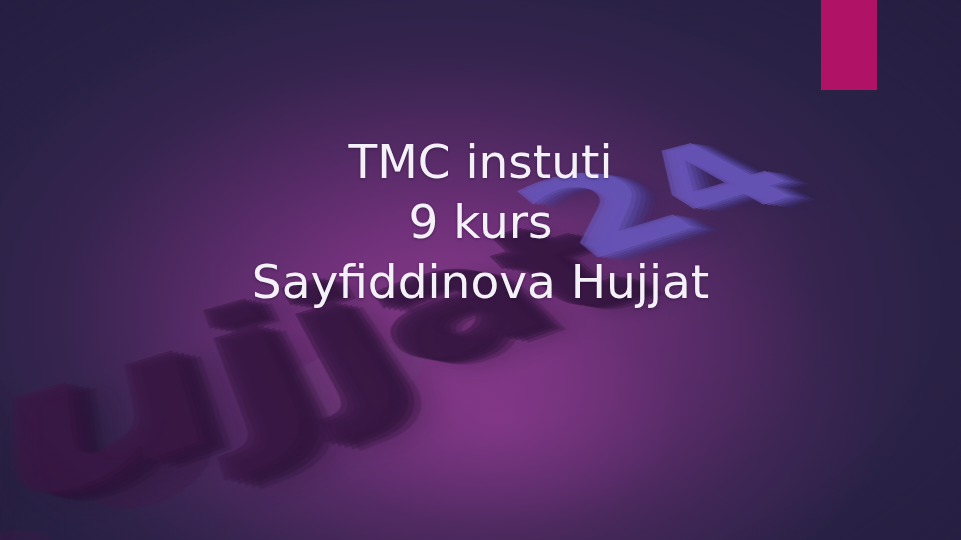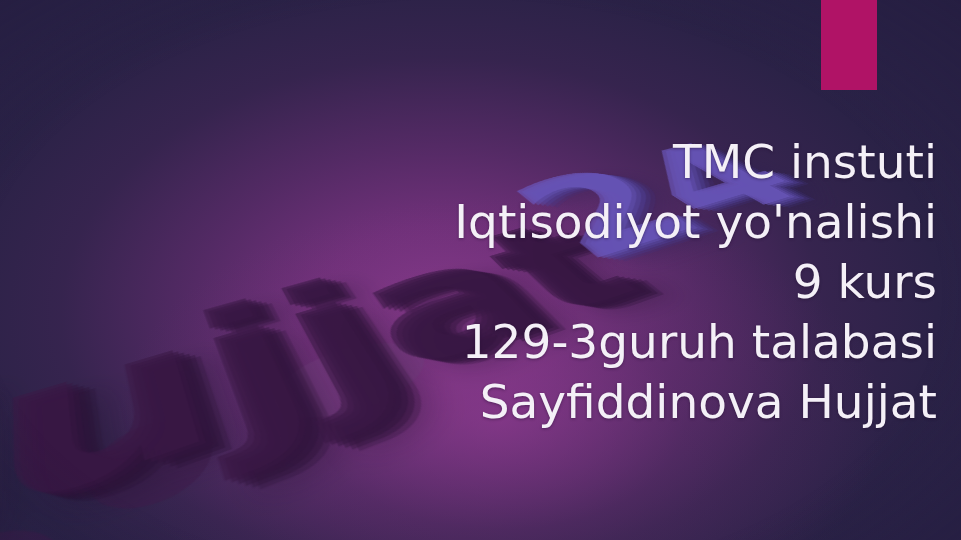--- a/index.html
+++ b/index.html
@@ -130,22 +130,22 @@
     height: 90px;
     background: #b01366;
   }
 
   
   .title-block {
     position: absolute;
     left: 0;
     right: 0;
     top: 132px;
-    text-align: right;
-    padding: 0 24px;
+    text-align: center;
+    padding: 0 38px;
     box-sizing: border-box;
   }
   .title-line {
     font-family: "DejaVu Sans", sans-serif;
     font-weight: 400;
     font-size: 47px;
     line-height: 60px;
     color: #f4f0f7;
     letter-spacing: 0px;
     text-shadow: 0 1px 3px rgba(30, 14, 44, 0.45);
@@ -172,19 +172,17 @@
       <div class="wm-word wm-24">24</div>
     </div>
   </div>
 
   <div class="bg-vignette"></div>
 
   <div class="accent-rect"></div>
 
   <div class="title-block">
     <div class="title-line">TMC instuti</div>
-    <div class="title-line">Iqtisodiyot yo'nalishi</div>
     <div class="title-line">9 kurs</div>
-    <div class="title-line">129-3guruh talabasi</div>
     <div class="title-line">Sayfiddinova Hujjat</div>
   </div>
 
 </div>
 
 </body></html>

